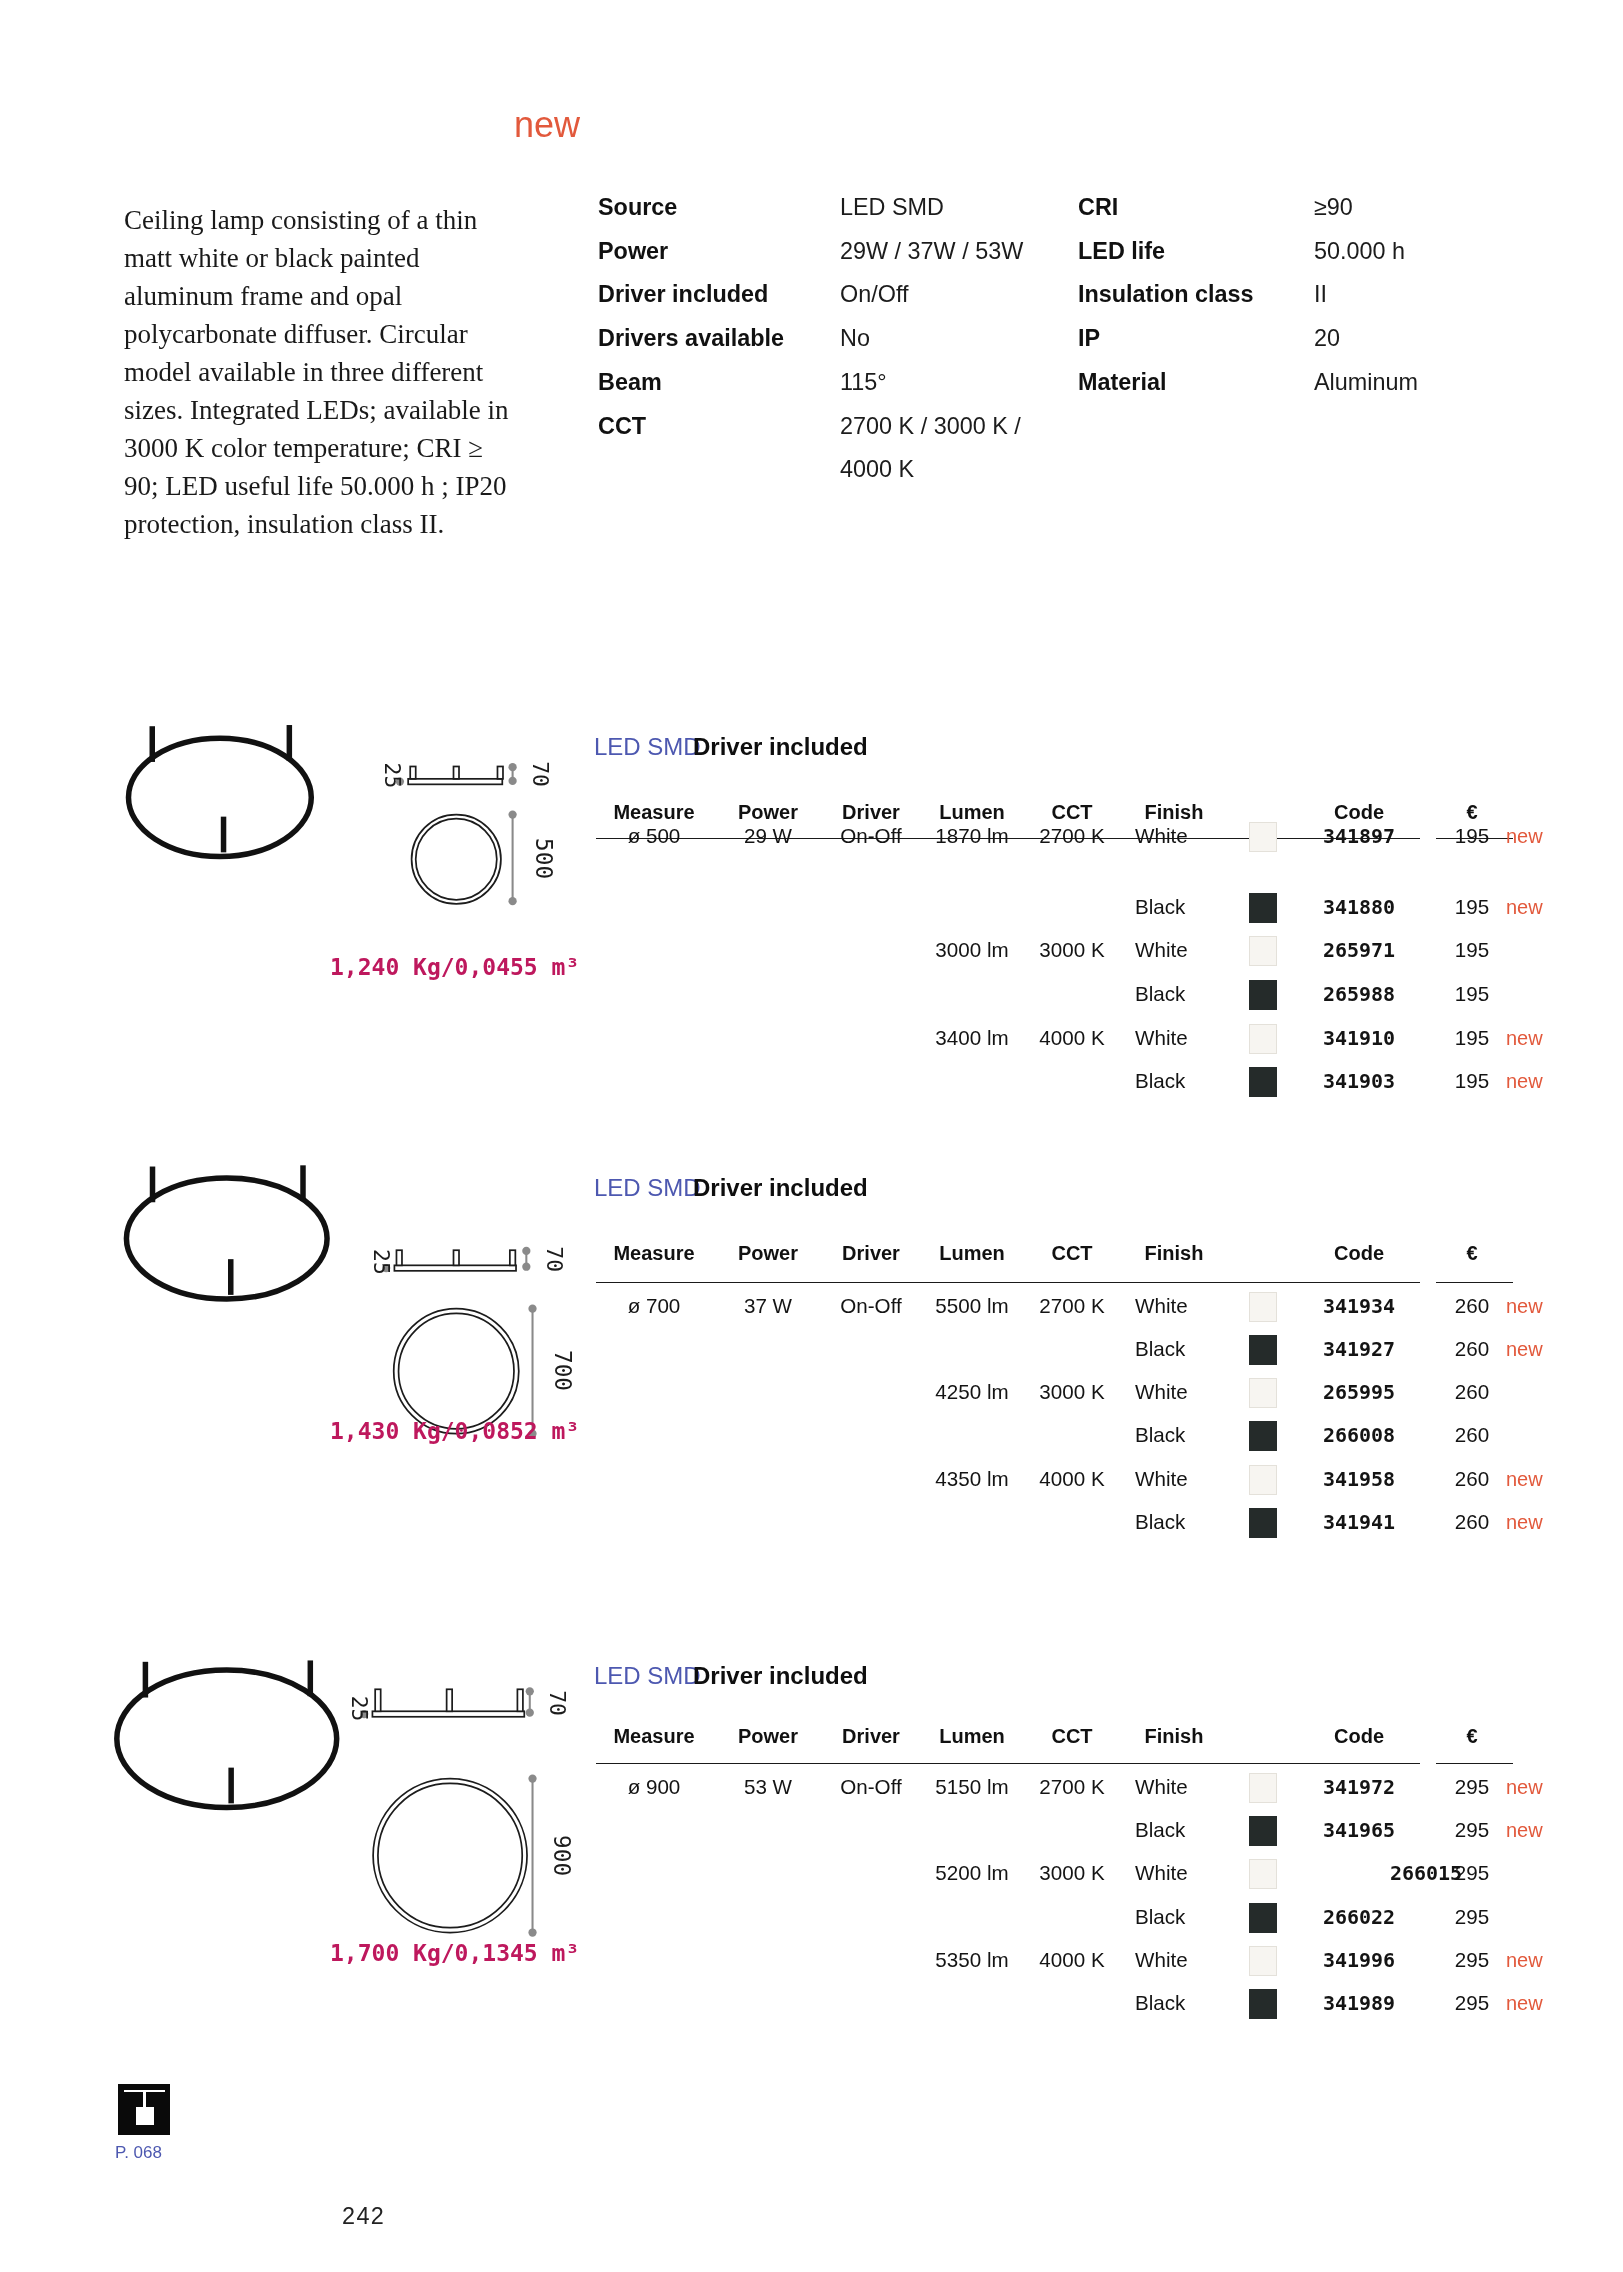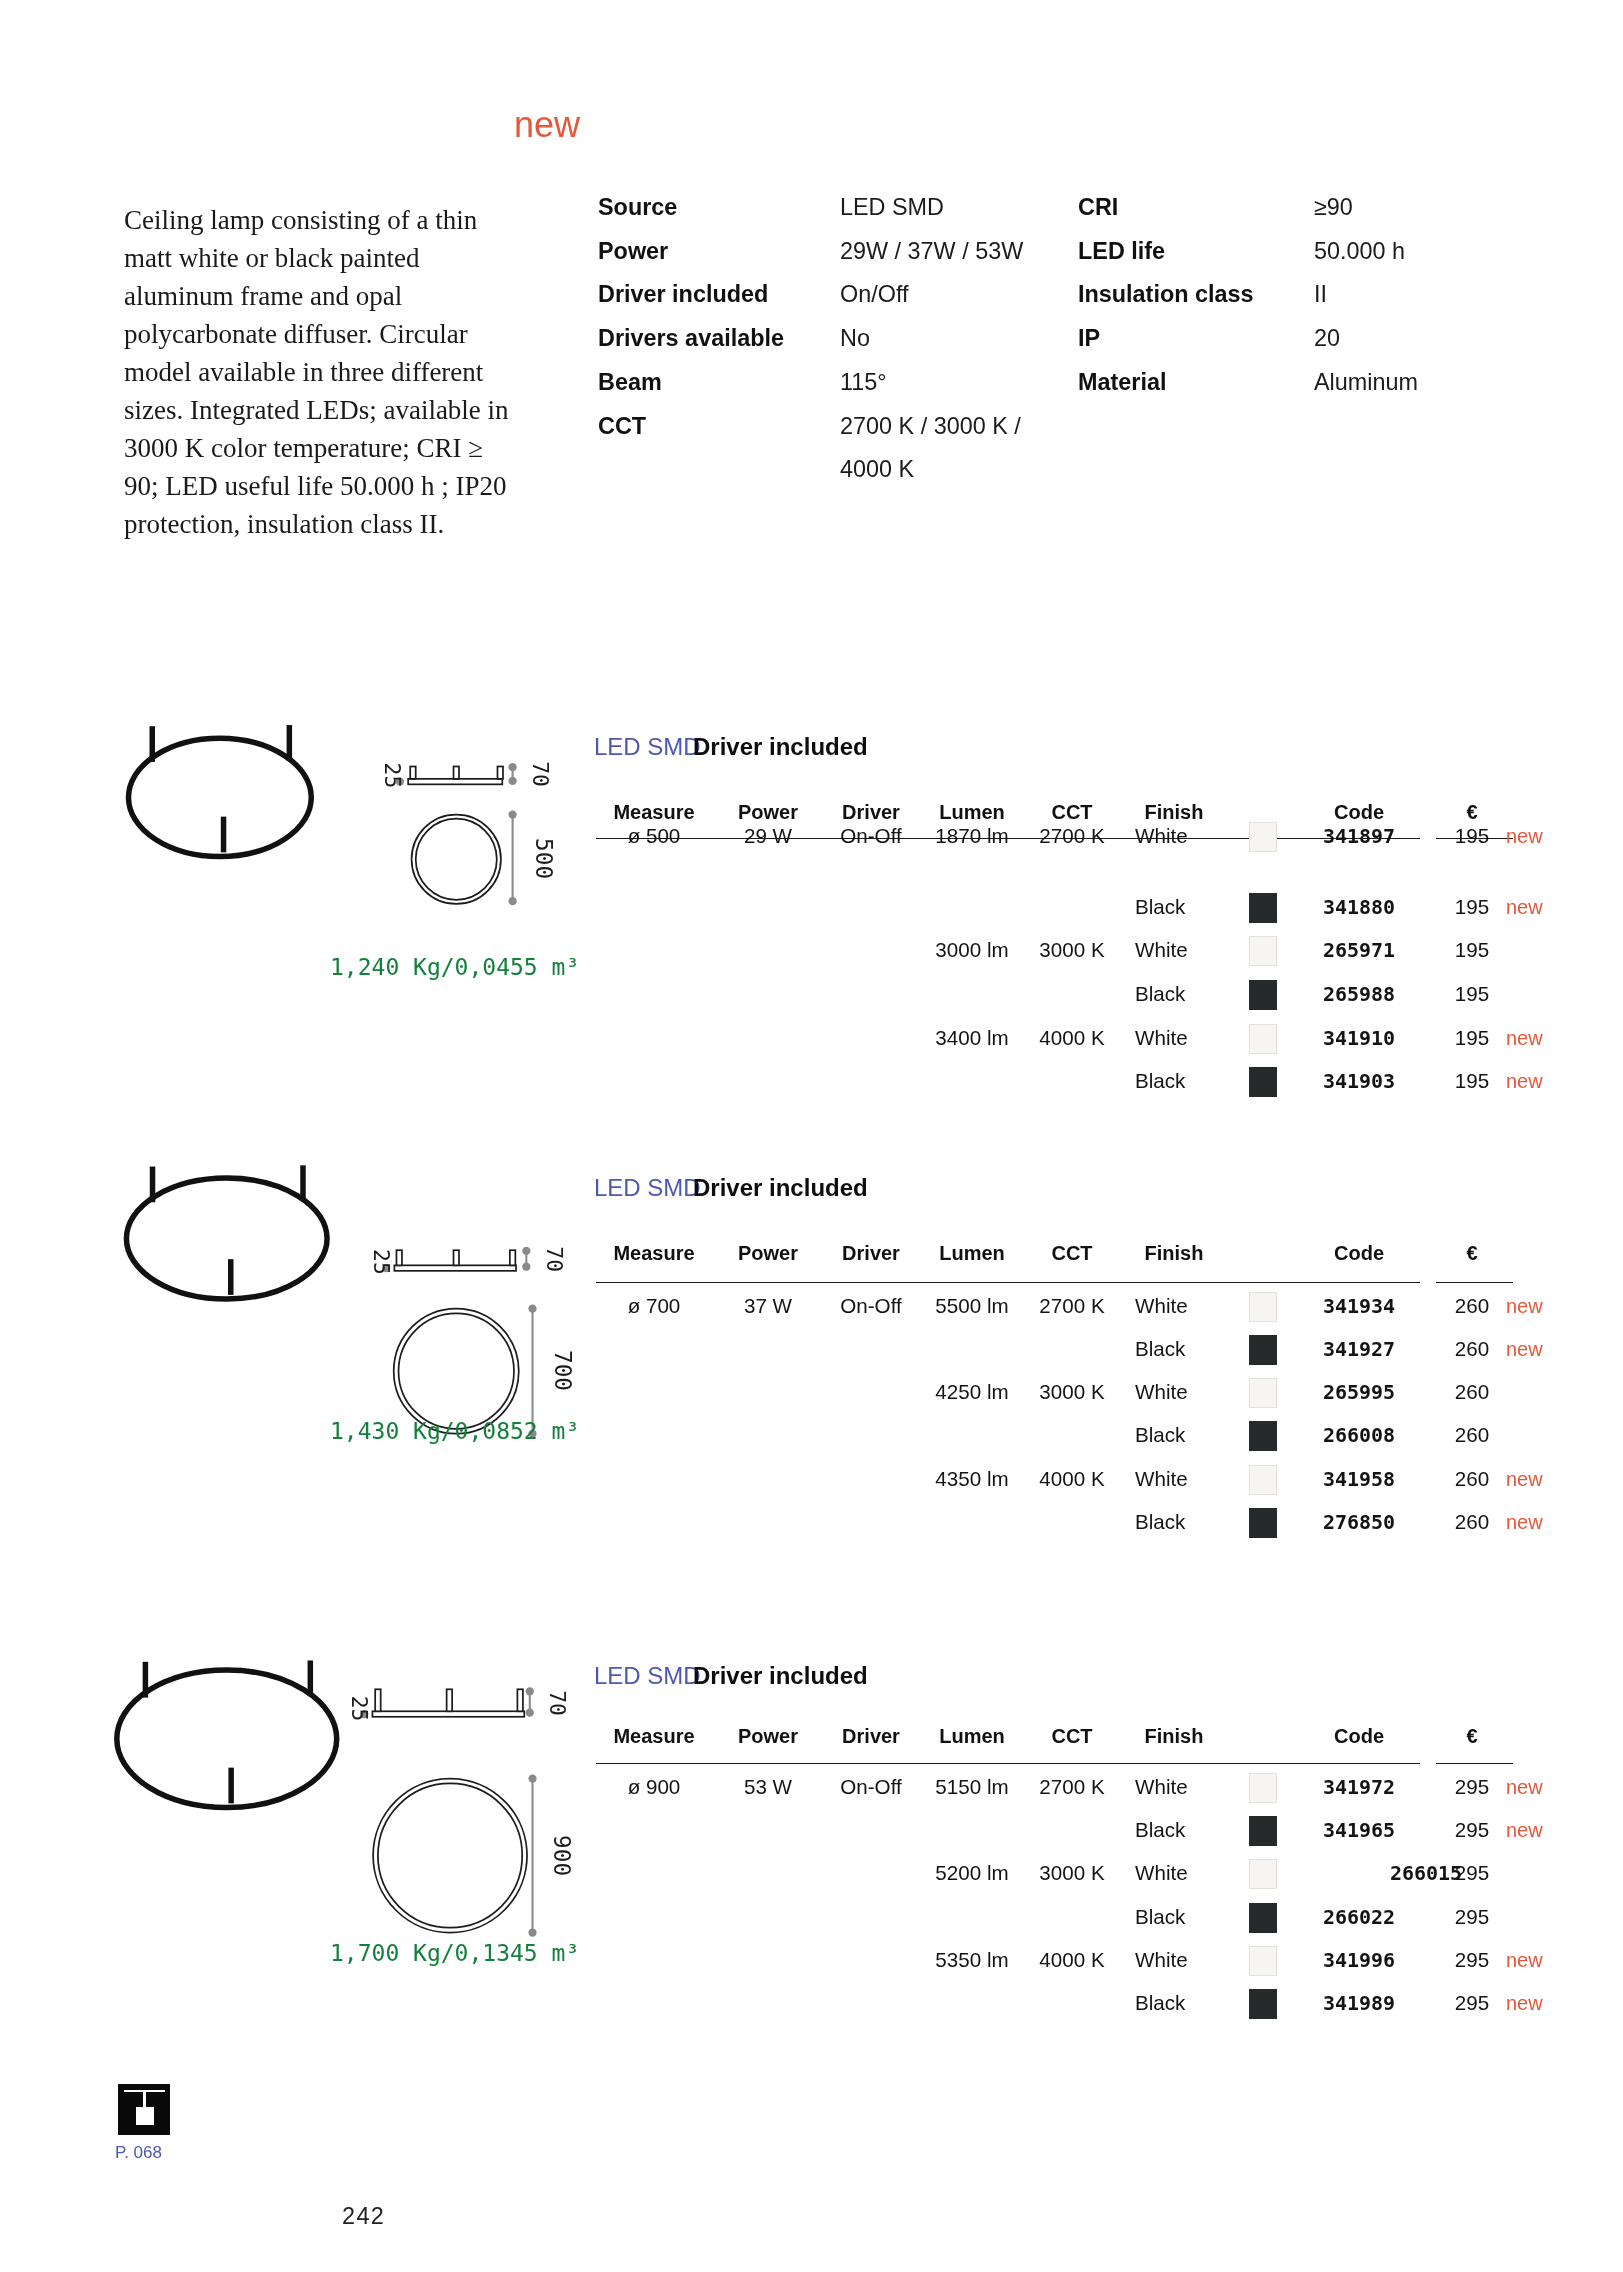--- a/index.html
+++ b/index.html
@@ -23,21 +23,21 @@
   .rule{position:absolute;height:1.4px;background:#1a1a1a;}
   .row{position:absolute;left:0;width:1623px;height:30px;}
   .cell{position:absolute;top:0;height:30px;line-height:30px;font-size:20.6px;color:#141414;white-space:nowrap;}
   .cell.centered{transform:translateX(-50%);}
   .cell-code{font-family:"DejaVu Sans Mono",monospace;font-weight:700;font-size:20px;transform:translateX(-50%);}
   .cell-new{color:#e2593c;font-size:20px;}
   .swatch{position:absolute;top:1.4px;width:26px;height:27.5px;}
   .swatch-white{background:#f7f5f1;border:0.7px solid #e4e1da;}
   .swatch-black{background:#252b2a;border:0.7px solid #252b2a;}
   
-  .weight{position:absolute;font-family:"DejaVu Sans Mono",monospace;font-size:23px;color:#15803d;white-space:nowrap;}
+  .weight{position:absolute;font-family:"DejaVu Sans Mono",monospace;font-size:23px;color:#be185d;white-space:nowrap;font-weight:bold;}
   
   #footer-icon{left:118px;top:2084px;width:52px;height:51px;background:#0a0a0a;}
   #footer-icon .bar{position:absolute;left:5.5px;right:5.5px;top:5.5px;height:2.7px;background:#fff;}
   #footer-icon .stem{position:absolute;left:25px;top:5.5px;width:2.7px;height:19px;background:#fff;}
   #footer-icon .box{position:absolute;left:18px;top:23.4px;width:18px;height:18px;background:#fff;}
   #page-ref{left:115px;top:2143px;font-size:17px;color:#4d58b0;}
   #page-number{left:342px;top:2203px;font-size:23.4px;color:#222;letter-spacing:1.4px;}
   #drawings{position:absolute;left:0;top:0;}
   svg text{font-family:"DejaVu Sans Mono",monospace;}
 </style>
@@ -260,21 +260,21 @@
         <div class="cell centered" style="left: 1072px;">4000 K</div>
         <div class="cell" style="left: 1135px;">White</div>
         <div class="swatch swatch-white" style="left: 1249px;"></div>
         <div class="cell cell-code" style="left: 1359px;">341958</div>
         <div class="cell centered" style="left: 1472px;">260</div>
         <div class="cell cell-new" style="left: 1506px;">new</div>
       </div>
       <div class="row" style="top: 1507px;">
         <div class="cell" style="left: 1135px;">Black</div>
         <div class="swatch swatch-black" style="left: 1249px;"></div>
-        <div class="cell cell-code" style="left: 1359px;">276850</div>
+        <div class="cell cell-code" style="left: 1359px;">341941</div>
         <div class="cell centered" style="left: 1472px;">260</div>
         <div class="cell cell-new" style="left: 1506px;">new</div>
       </div>
       <div class="weight" style="left: 330px; top: 1418px;">1,430 Kg/0,0852 m³</div>
       <div class="led-label" style="top: 1662px;">LED SMD</div>
       <div class="driver-label" style="top: 1662px;">Driver included</div>
       <div class="th" style="left: 654px; top: 1725px;">Measure</div>
       <div class="th" style="left: 768px; top: 1725px;">Power</div>
       <div class="th" style="left: 871px; top: 1725px;">Driver</div>
       <div class="th" style="left: 972px; top: 1725px;">Lumen</div>

